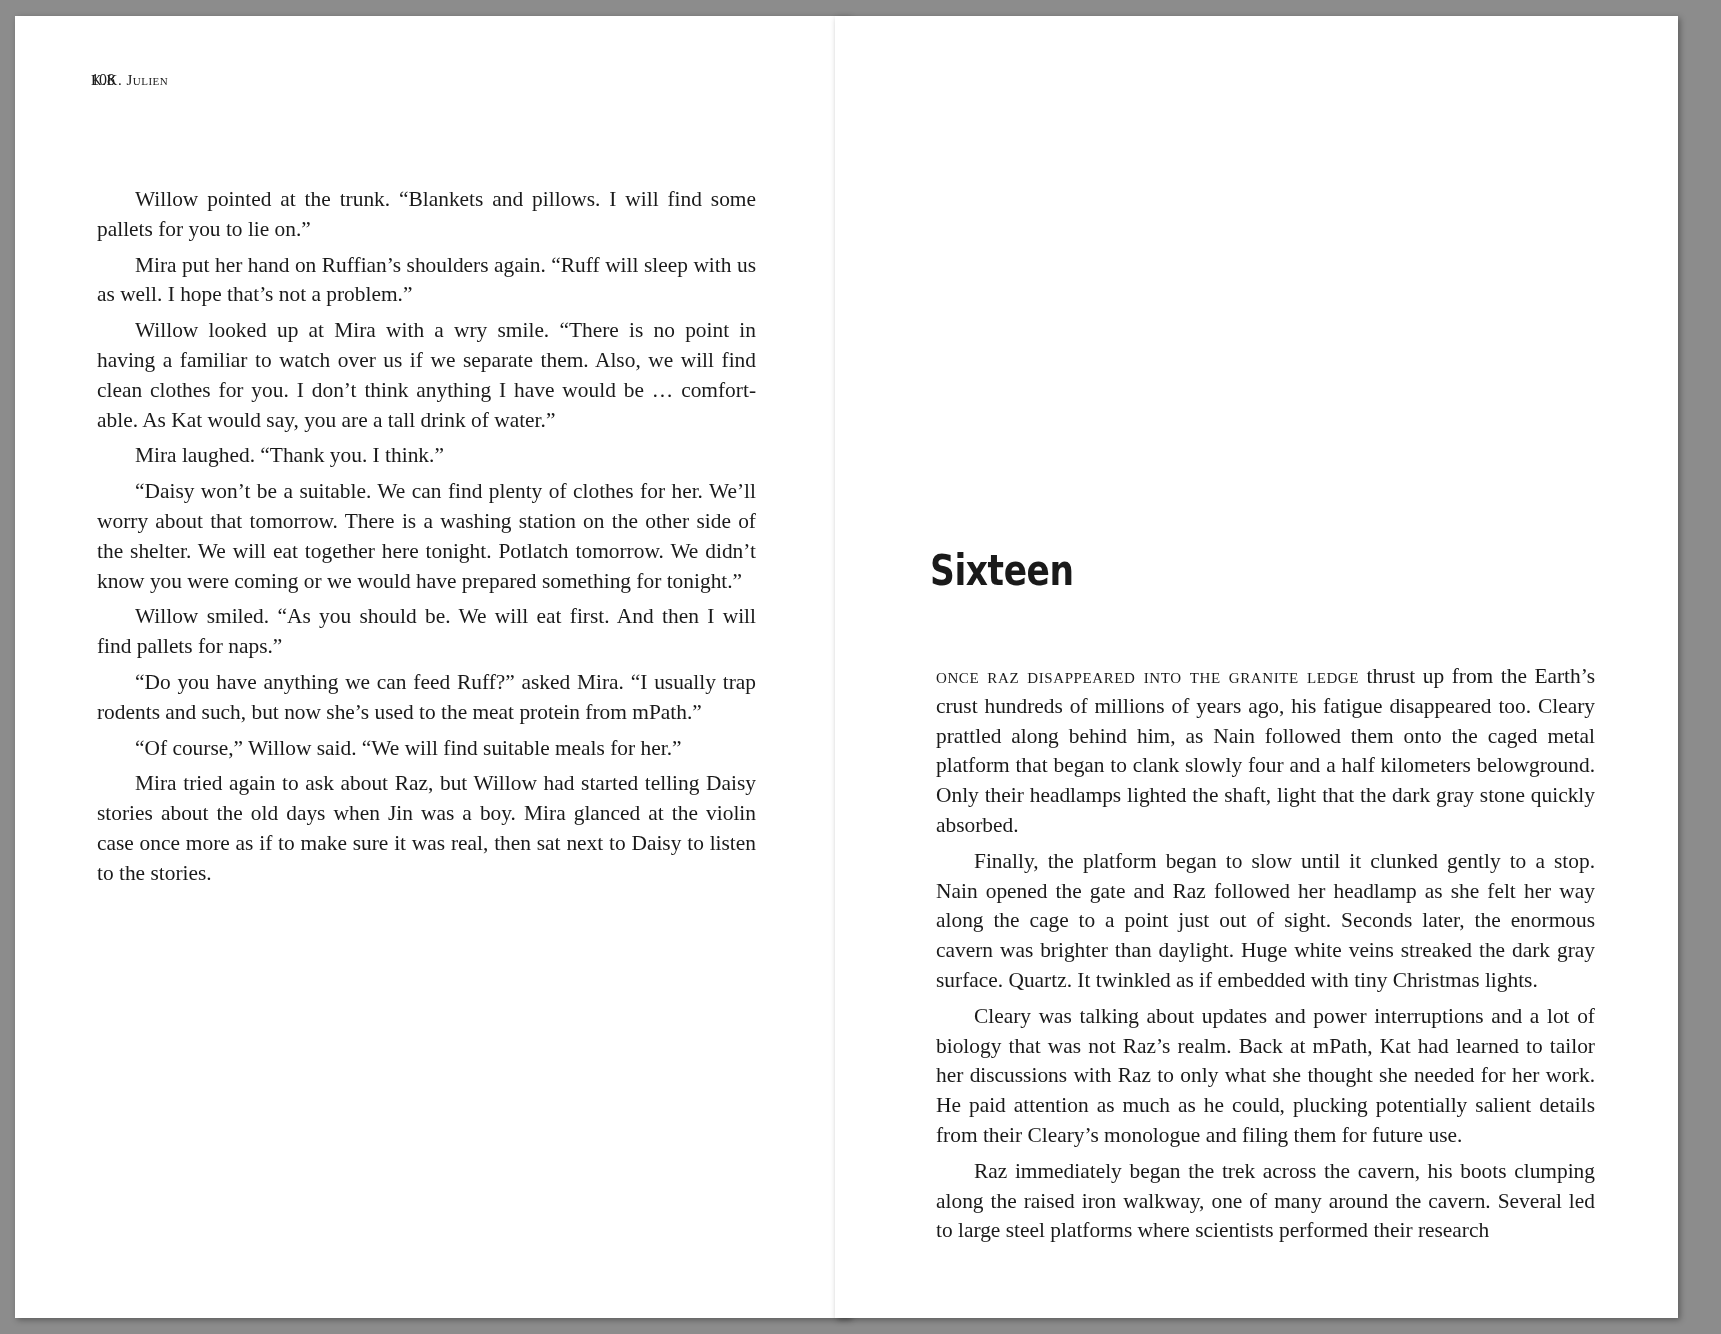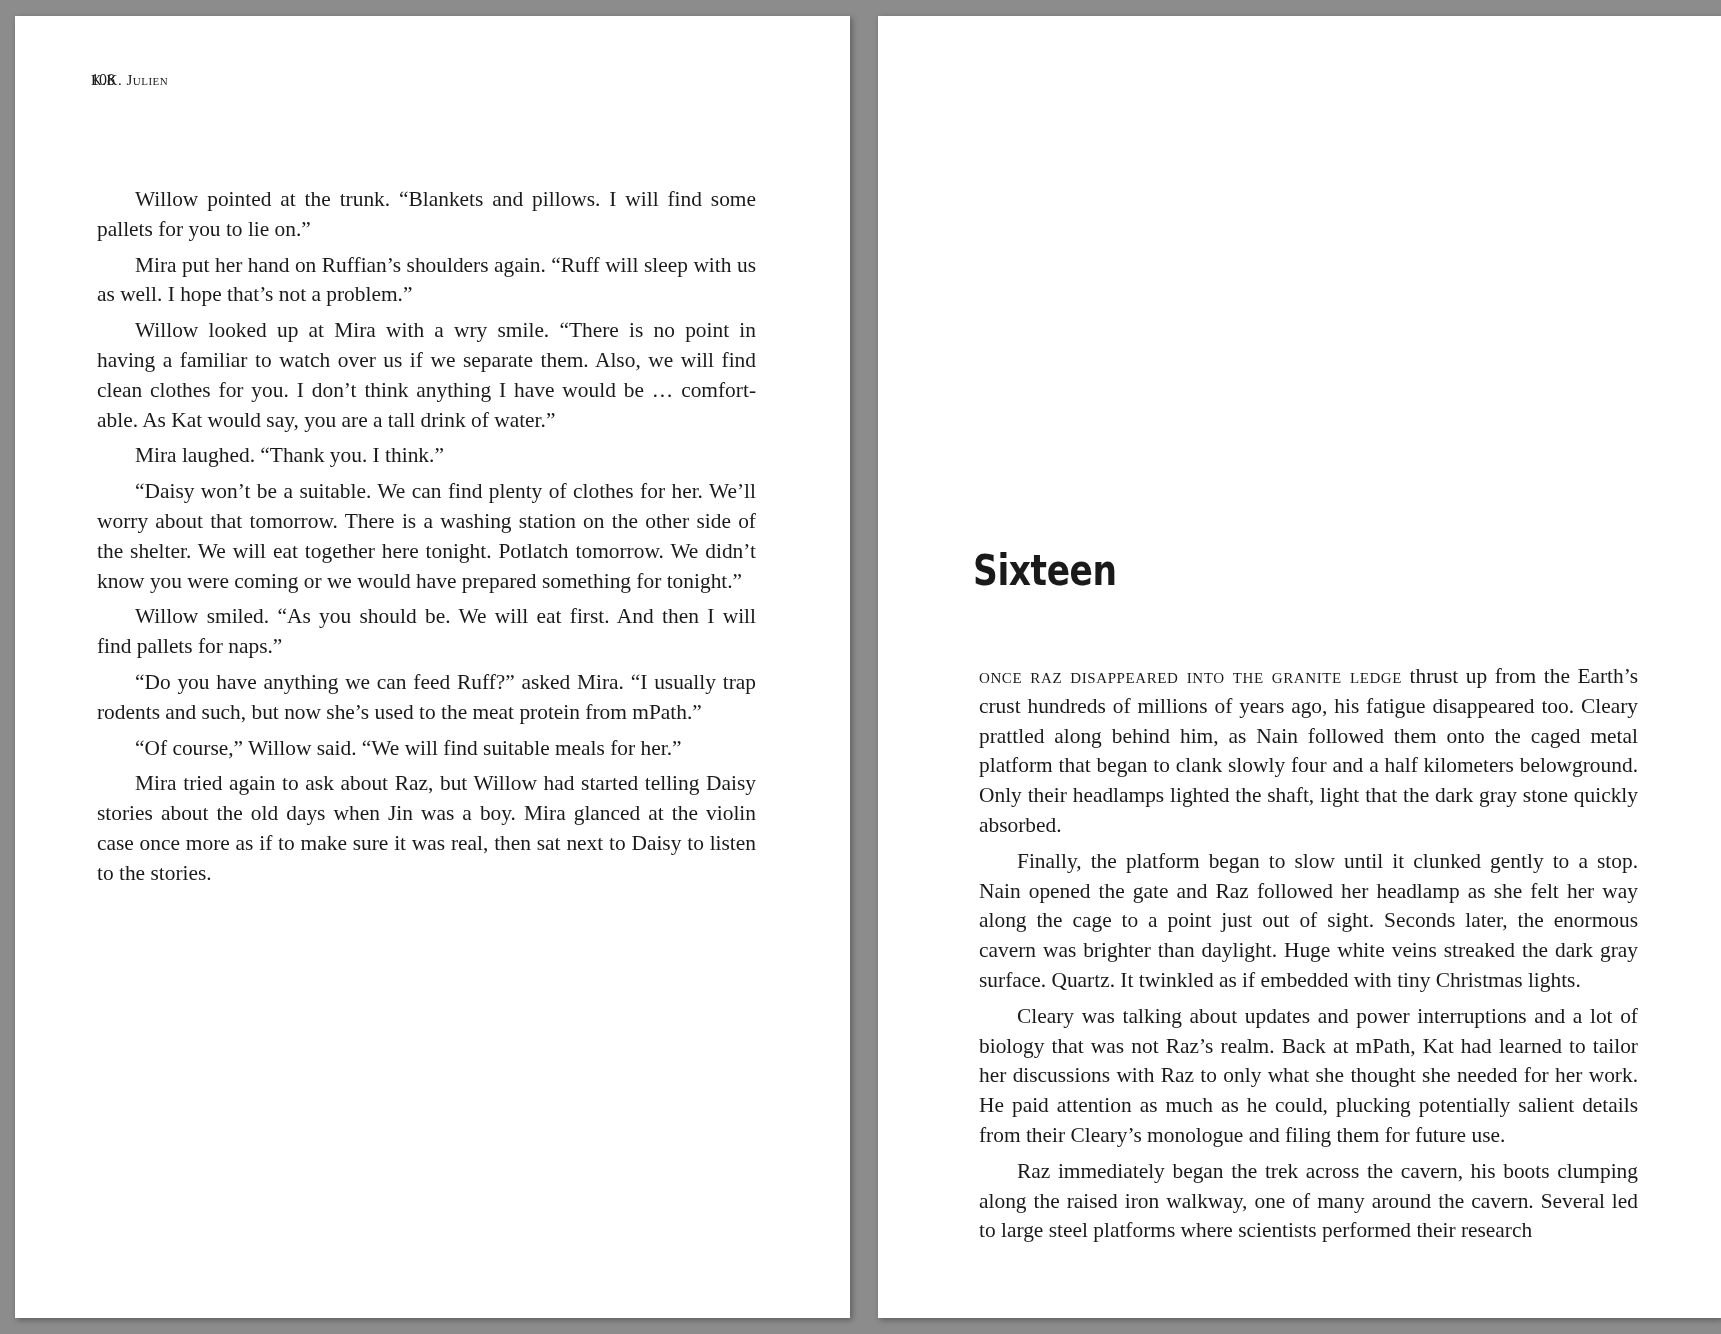--- a/index.html
+++ b/index.html
@@ -9,21 +9,21 @@
       position: relative; overflow: hidden;
       font-family: "Liberation Serif", "DejaVu Serif", serif;
       color: #1a1a1a;
     }
     .page {
       position: absolute; top: 16px; height: 1302px;
       background: #ffffff;
       box-shadow: 2px 2px 6px rgba(0,0,0,0.35);
     }
     #page-left { left: 15px; width: 835px; }
-    #page-right { left: 878px; width: 843px; }
+    #page-right { left: 835px; width: 843px; }
     .header {
       position: absolute; top: 54px; left: 76px; width: 671px;
       font-size: 16px; line-height: 20px;
     }
     .page-number { position: absolute; left: 0; top: 0; }
     .running-head {
       position: absolute; left: 0; right: 0; top: 0; text-align: left;
       font-variant: small-caps; letter-spacing: 0.5px; font-size: 15px;
     }
     .body-text {

